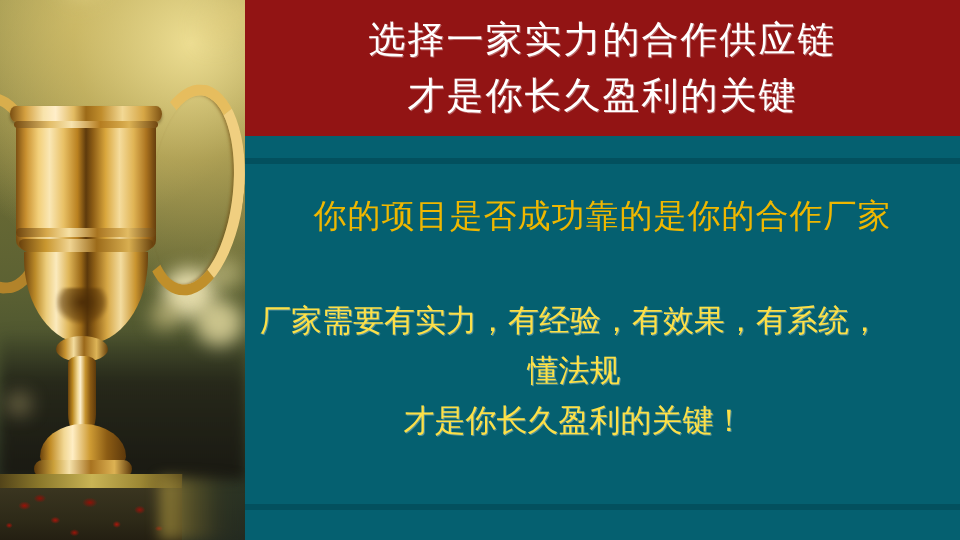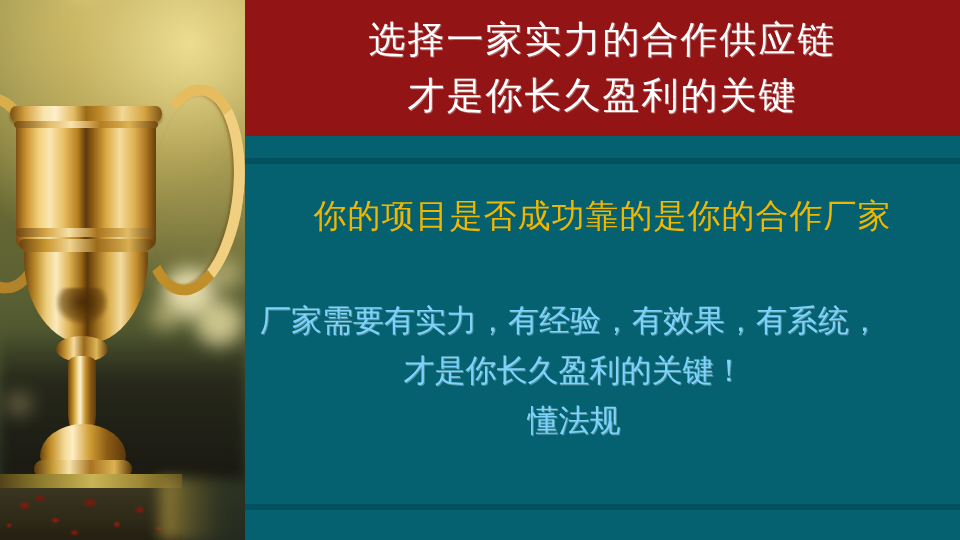--- a/index.html
+++ b/index.html
@@ -247,21 +247,21 @@
     letter-spacing: 1px;
     white-space: nowrap;
   }
 
   #body-text {
     position: absolute;
     left: 0;
     top: 160px;
     width: 658px;
     text-align: center;
-    color: #7dd3fc;
+    color: #fde047;
     font-size: 31px;
     line-height: 50px;
     text-shadow: 1px 1px 0 rgba(255,255,255,0.3);
     font-family: Liberation Serif, serif;
   }
   .body-line { white-space: nowrap; }
   .body-line.wide { letter-spacing: 0px; margin-left: -8px; }
 </style>
 </head>
 <body>
@@ -305,18 +305,18 @@
   </div>
 
   <div id="body-panel">
     <div class="divider" id="divider-top"></div>
     <div class="divider" id="divider-bottom"></div>
 
     <div id="subheading">你的项目是否成功靠的是你的合作厂家</div>
 
     <div id="body-text">
       <div class="body-line wide">厂家需要有实力，有经验，有效果，有系统，</div>
+      <div class="body-line">懂法规</div>
       <div class="body-line">才是你长久盈利的关键！</div>
-      <div class="body-line">懂法规</div>
     </div>
   </div>
 
 </div>
 
 </body></html>

